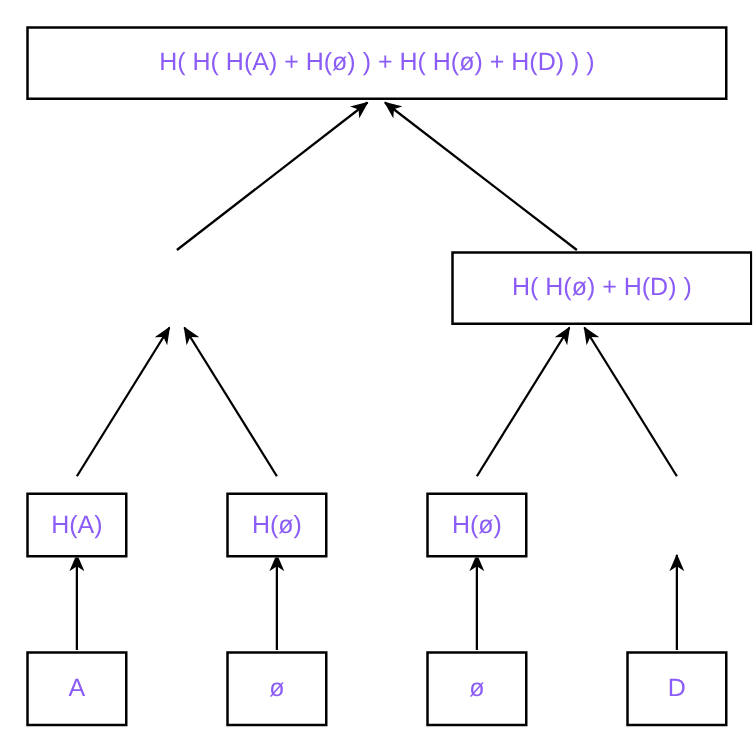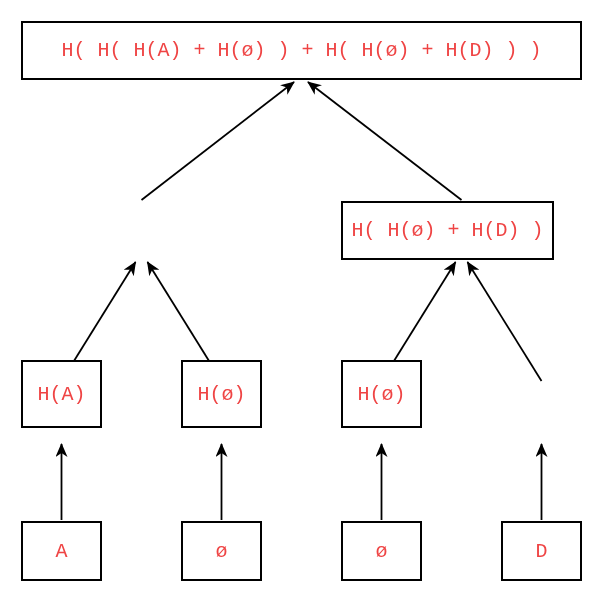--- a/index.html
+++ b/index.html
@@ -22,31 +22,31 @@
     height: 602px;
   }
   .node {
     position: absolute;
     box-sizing: border-box;
     border: 2px solid #000000;
     background: #ffffff;
     display: flex;
     align-items: center;
     justify-content: center;
-    font-family: Liberation Mono, monospace;
+    font-family: Liberation Sans, sans-serif;
     font-size: 20px;
-    color: #ef4444;
+    color: #8b5cf6;
     white-space: nowrap;
     text-align: left;
   }
   
   .root-node  { left: 21px;  top: 21px;  width: 561px; height: 59px; }
   .l2-left    { left: 21px;  top: 201px; width: 241px; height: 59px; }
-  .l2-right   { left: 341px; top: 201px; width: 213px; height: 59px; }
-  .l3         { top: 360px; width: 81px; height: 68px; }
+  .l2-right   { left: 361px; top: 201px; width: 241px; height: 59px; }
+  .l3         { top: 394px; width: 81px; height: 52px; }
   .l4         { top: 521px; width: 81px; height: 60px; }
   .col-1 { left: 21px; }
   .col-2 { left: 181px; }
   .col-3 { left: 341px; }
   .col-4 { left: 501px; }
 </style>
 </head>
 <body>
 
 <div class="canvas">

